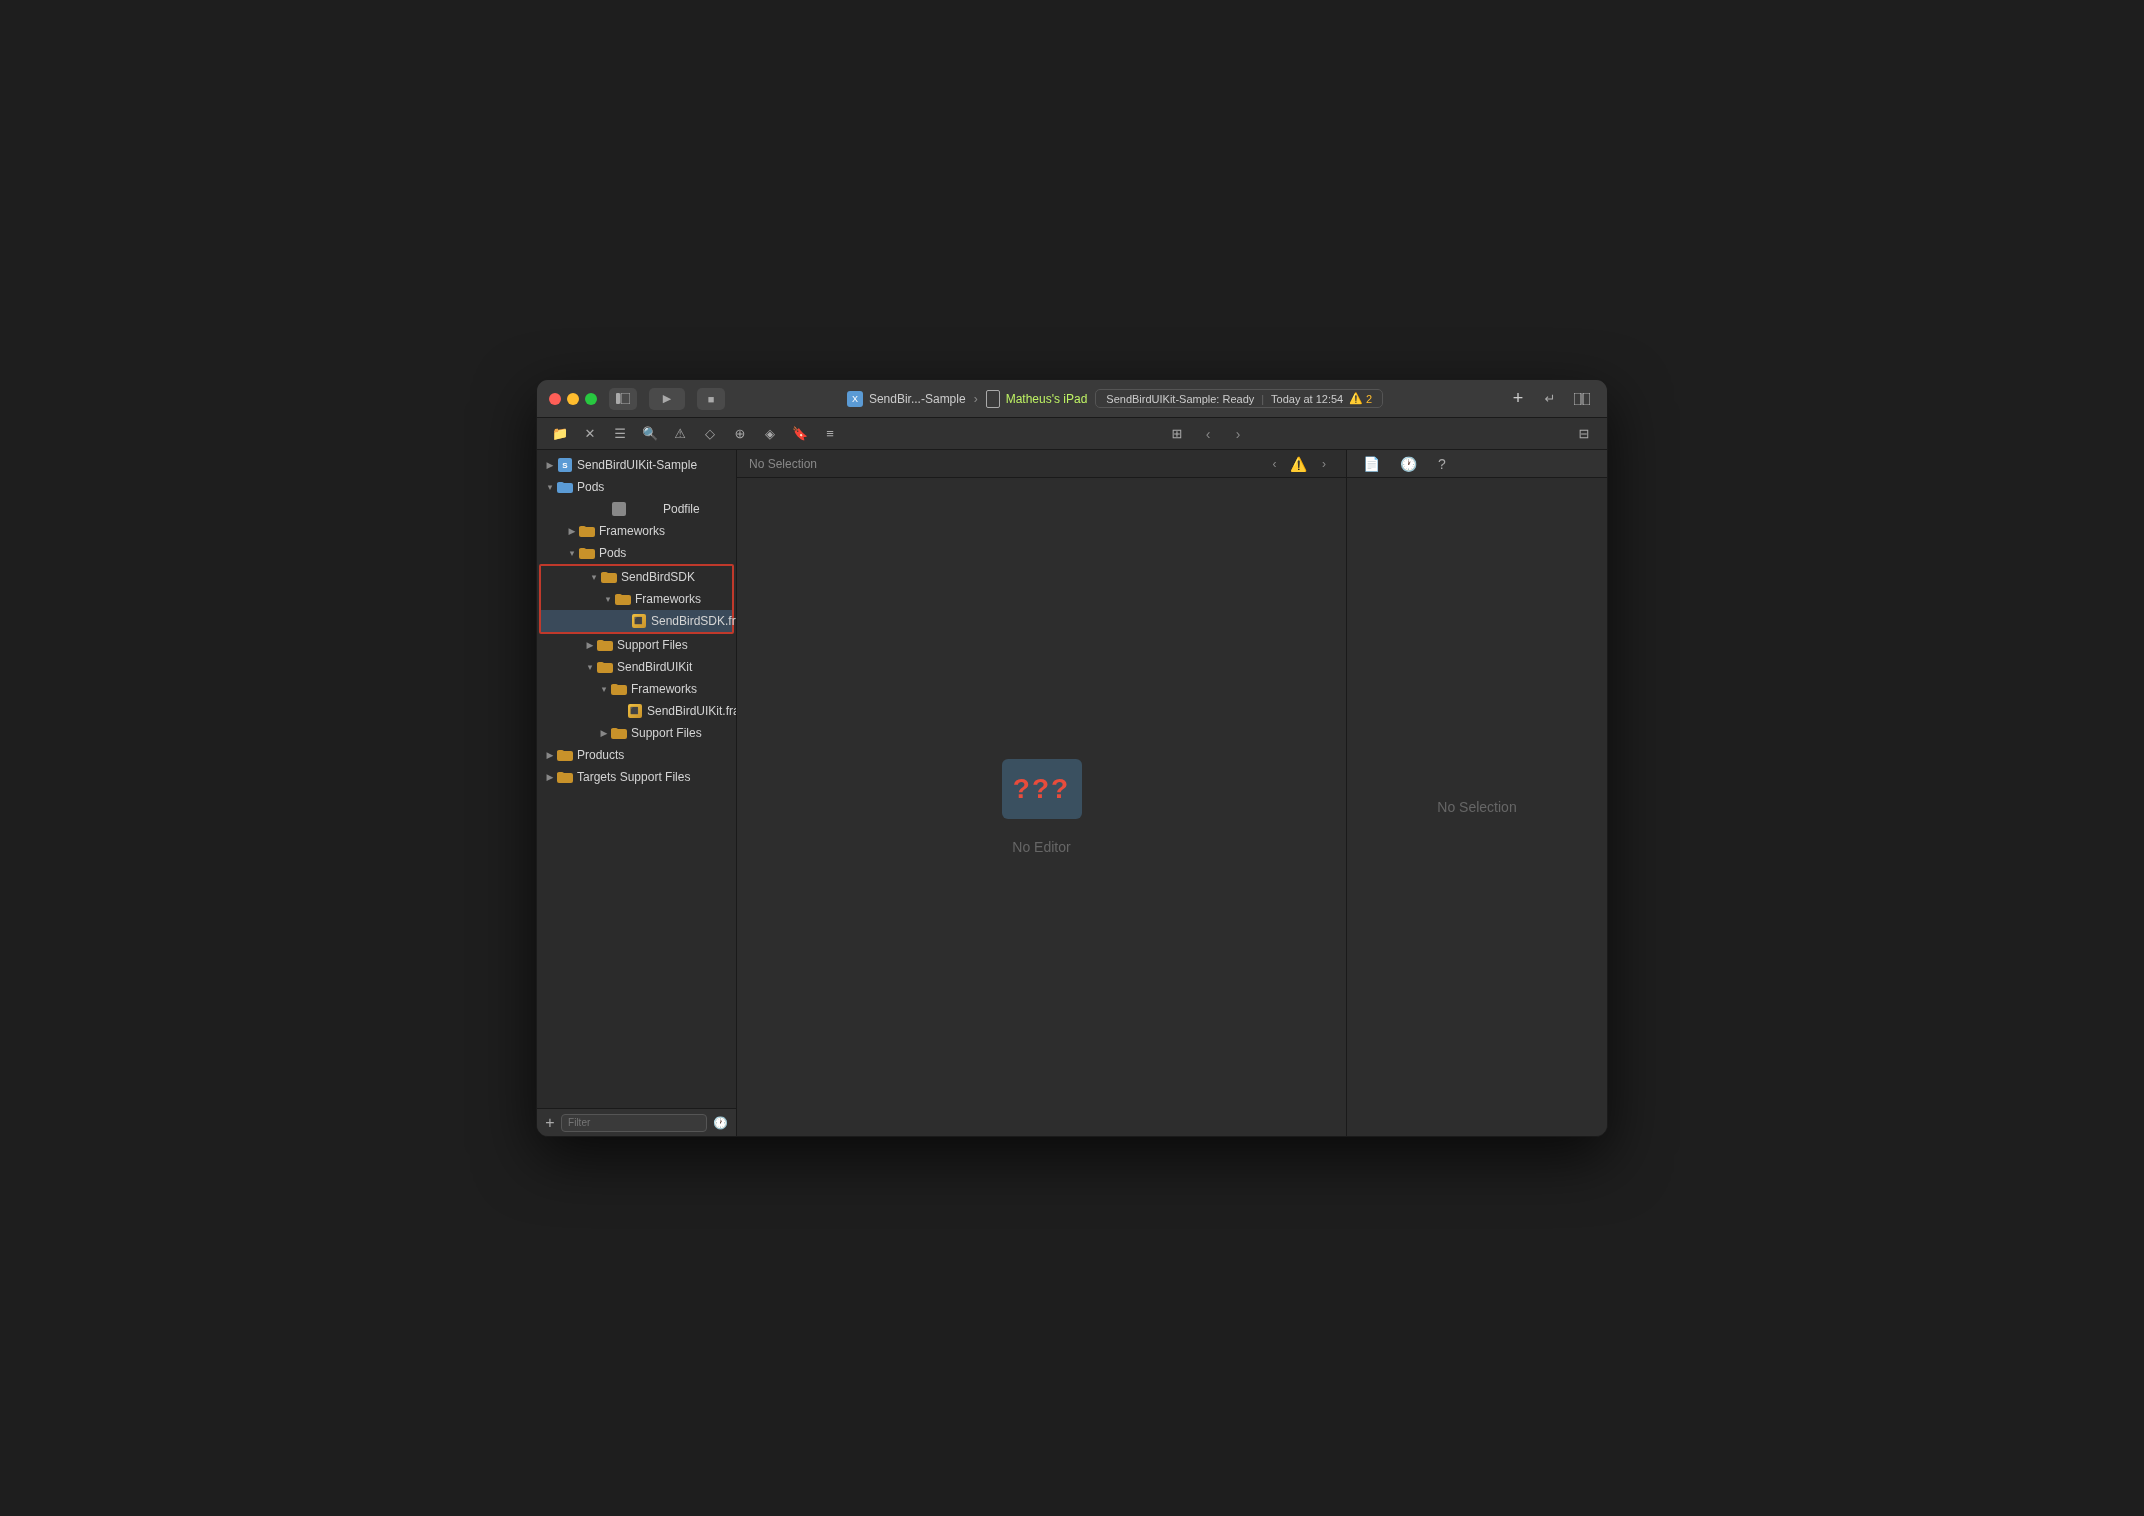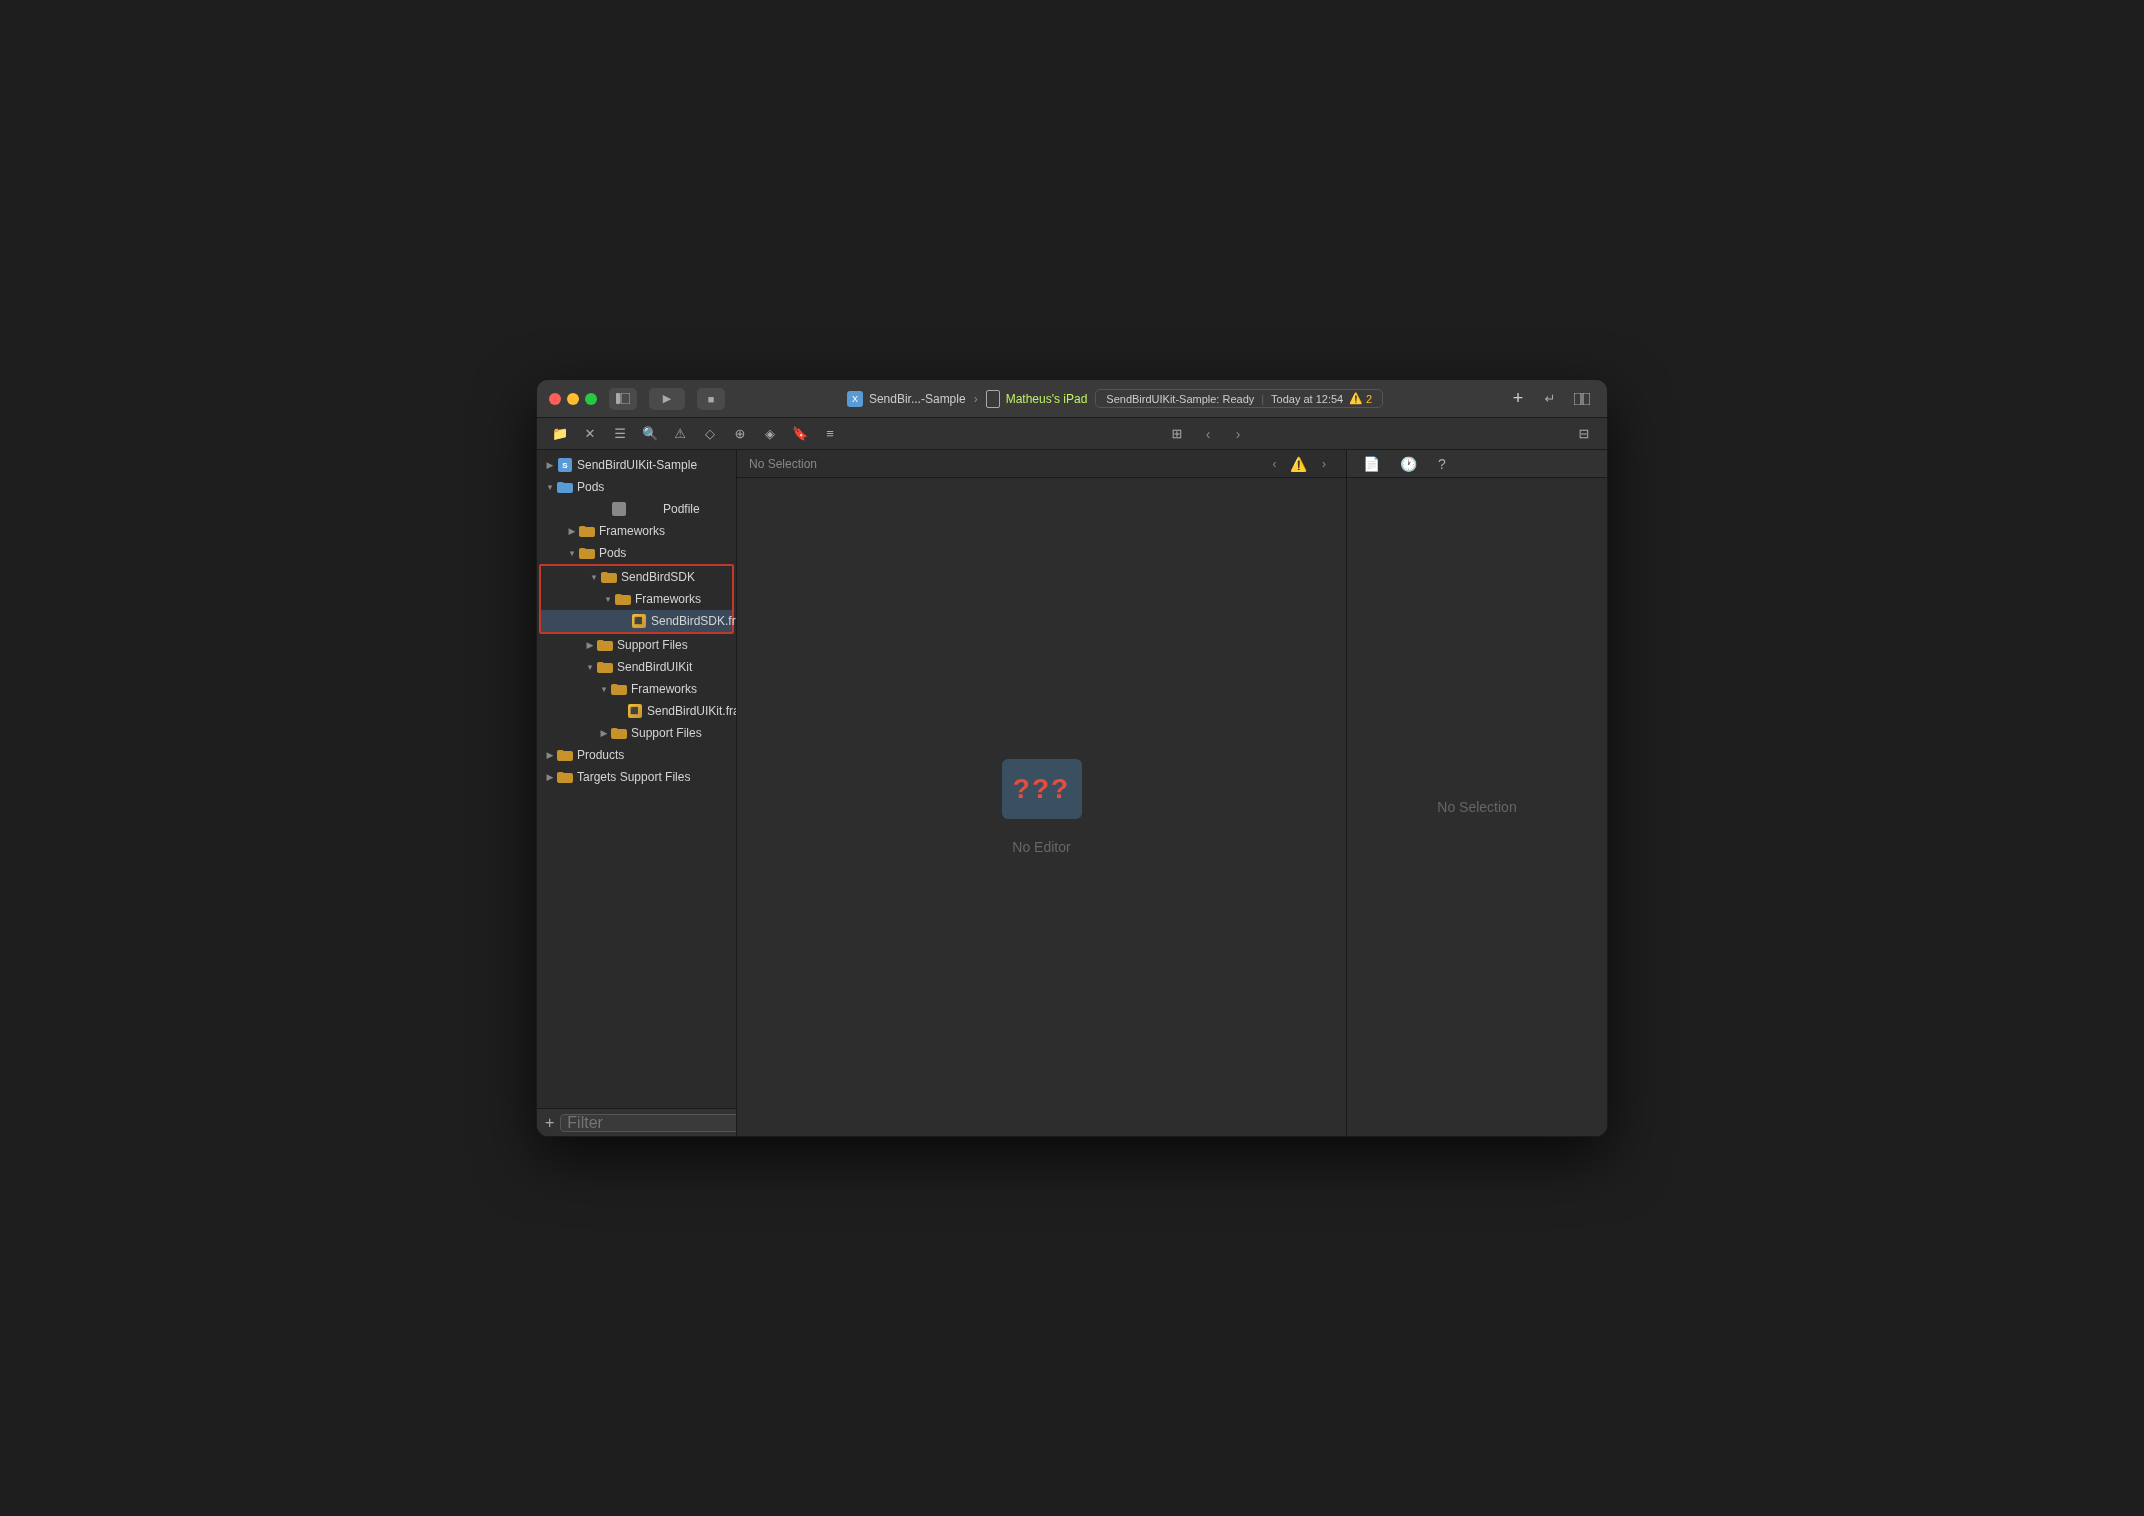--- a/index.html
+++ b/index.html
@@ -485,21 +485,21 @@
       justify-content: center;
       border-radius: 3px;
     }
 
     .filter-input {
       flex: 1;
       background: #3a3a3a;
       border: 1px solid #555;
       border-radius: 4px;
       color: #ccc;
-      font-size: 16px;
+      font-size: 10px;
       height: 18px;
       padding: 0 6px;
     }
 
     
     .highlighted-group {
       border: 2px solid #c0392b;
       border-radius: 2px;
       margin: 0 2px;
     }

